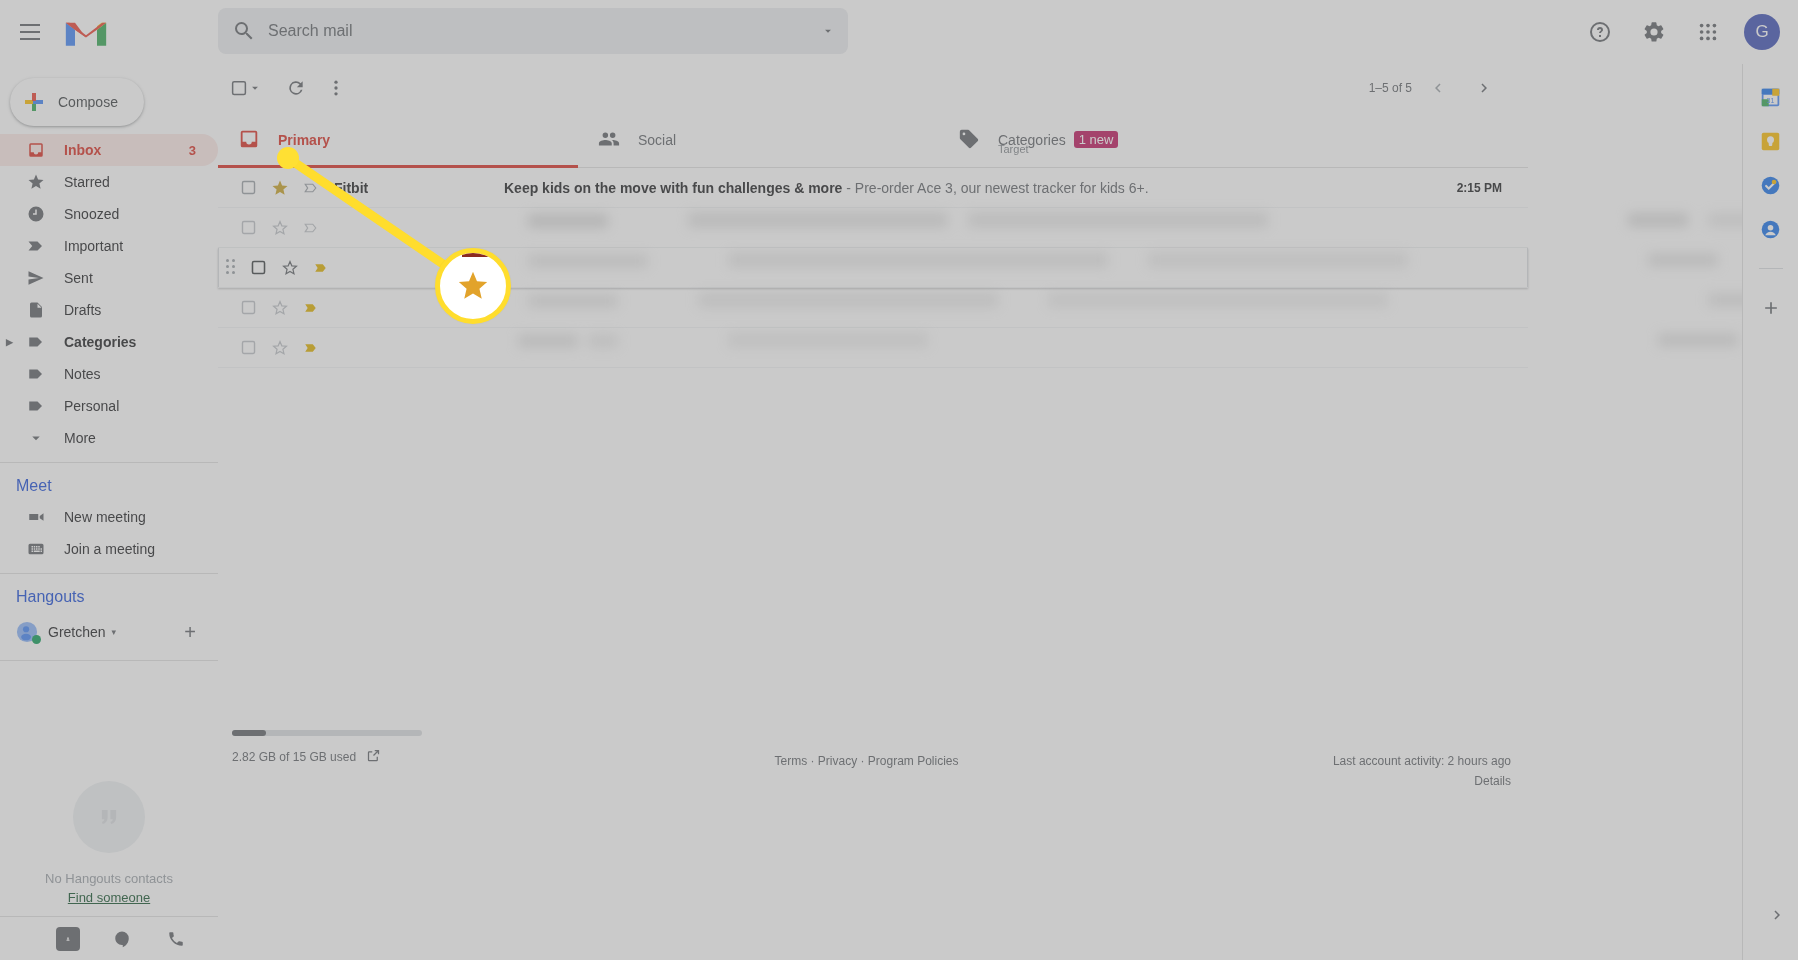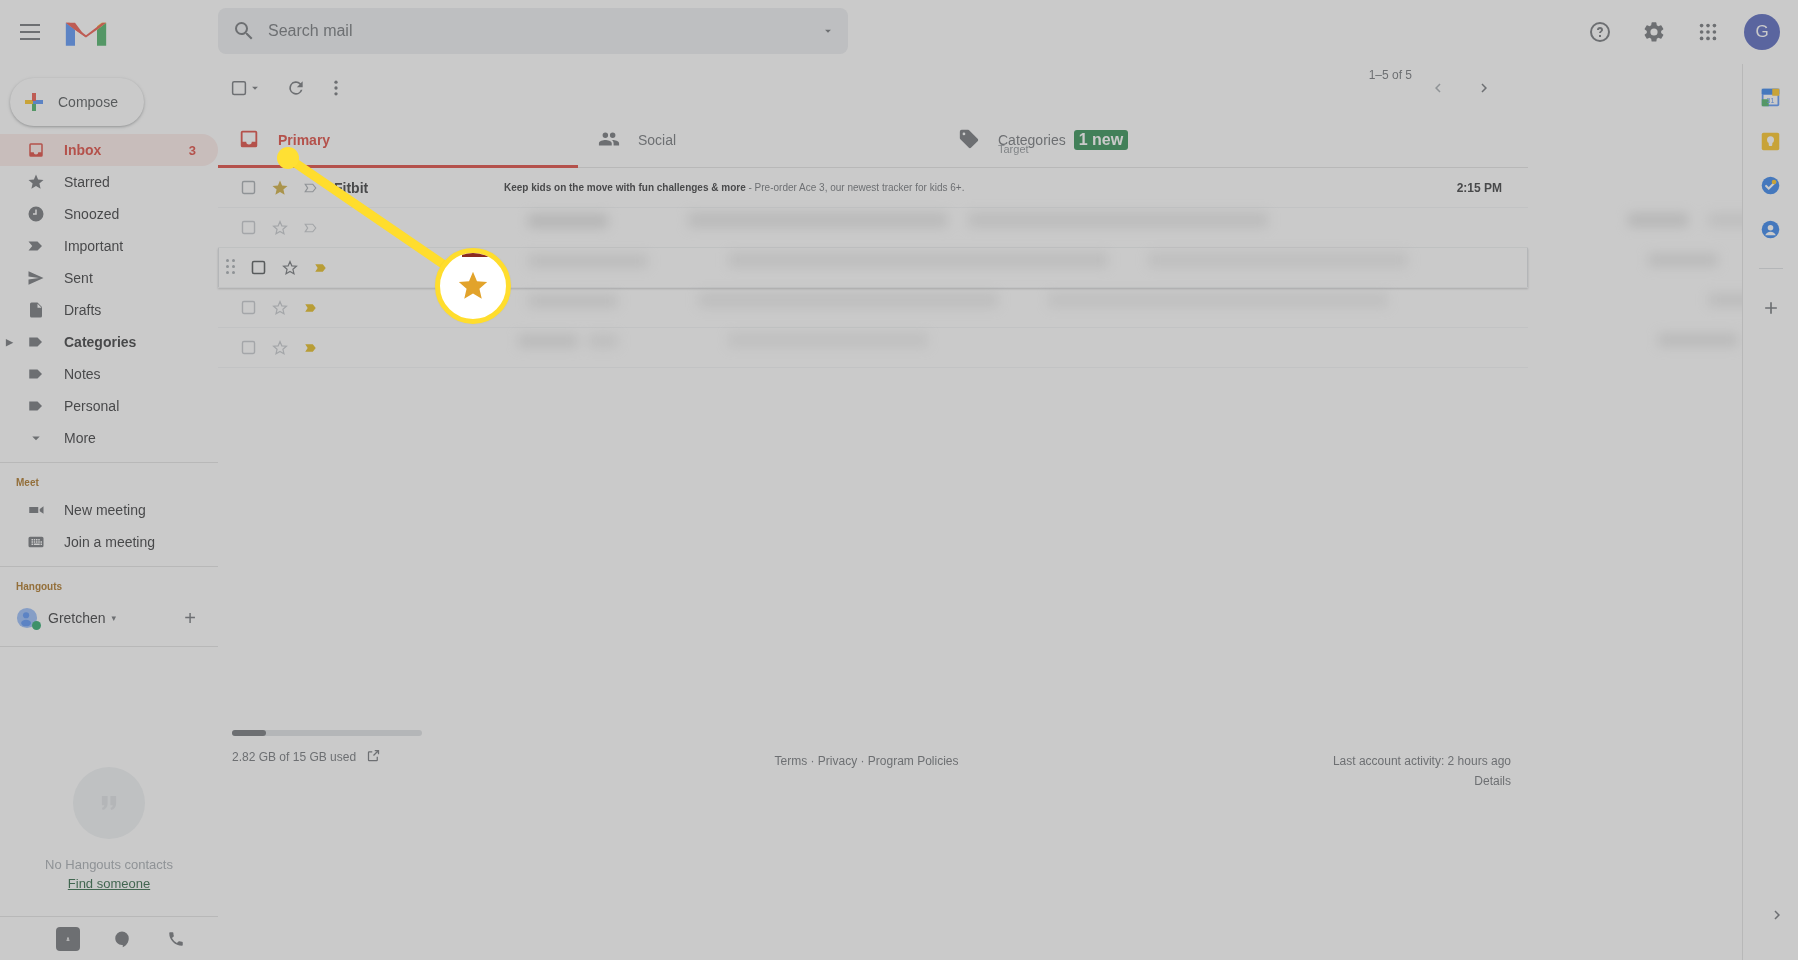--- a/index.html
+++ b/index.html
@@ -84,21 +84,21 @@
     border-radius: 0 16px 16px 0; padding-left: 26px;
     cursor: pointer; font-size: 14px; color: #202124; position: relative;
   }
   .nav-item .ic { width: 20px; height: 20px; flex: none; margin-right: 18px; display:flex; align-items:center; justify-content:center;}
   .nav-item.active { background: #fce8e6; color: #d93025; font-weight: bold; }
   .nav-item .count { margin-left: auto; margin-right: 22px; font-size: 13px; }
   .nav-item.bold { font-weight: bold; }
   .nav-arrow { position: absolute; left: 6px; font-size: 9px; color: #5f6368; }
   .nav-sep { height: 1px; background: #e0e0e0; margin: 8px 0 6px 0; }
   .section-title {
-    font-size: 10px; color: #a16207; font-weight: bold;
+    font-size: 16px; color: #1d4ed8; font-weight: normal;
     padding: 8px 0 6px 16px;
   }
   .hangouts-row {
     display: flex; align-items: center; padding-left: 16px;
     height: 40px; font-size: 14px; color: #202124;
   }
   .hg-avatar { position: relative; width: 22px; height: 22px; margin-right: 10px; }
   .hg-dot {
     position: absolute; right: -3px; bottom: -1px;
     width: 9px; height: 9px; border-radius: 50%; background: #0f9d58;
@@ -123,52 +123,52 @@
 
   
   .main {
     position: absolute; left: 218px; top: 64px;
     width: 1310px; height: 896px; background: #ffffff;
   }
   .toolbar { height: 48px; display: flex; align-items: center; padding-left: 12px; }
   .tb-check { display: flex; align-items: center; cursor: pointer; }
   .tb-btn { width: 40px; height: 40px; border-radius: 50%; display:flex;align-items:center;justify-content:center;cursor:pointer; }
   .pager {
-    margin-left: auto; display: flex; align-items: flex-start; gap: 6px;
+    margin-left: auto; display: flex; align-items: center; gap: 6px;
     font-size: 12px; color: #5f6368; padding-right: 24px;
   }
   .pg-btn { width: 40px; height: 40px; display:flex;align-items:center;justify-content:center;cursor:pointer; border-radius:50%;}
 
   .tabs { height: 56px; display: flex; border-bottom: 1px solid #e0e0e0; }
   .tab {
     flex: 1; display: flex; align-items: center; padding-left: 20px;
     cursor: pointer; position: relative; max-width: 360px;
   }
   .tab .ticon { width: 24px; height: 24px; margin-right: 16px; flex:none; }
   .tab .tlabel { font-size: 14px; color: #5f6368; }
   .tab.active .tlabel { color: #d93025; font-weight: bold; }
   .tab.active::after {
     content: ''; position: absolute; left: 0; bottom: -1px;
     width: 100%; height: 3px; background: #d93025;
   }
   .tab .tsub { font-size: 11px; color: #80868b; position: absolute; left: 60px; top: 31px; }
   .badge {
-    background: #15803d; color: #fff; font-size: 16px; font-weight: bold;
+    background: #be185d; color: #fff; font-size: 13px; font-weight: normal;
     padding: 1px 5px; border-radius: 3px; margin-left: 8px;
   }
 
   .row {
     height: 40px; display: flex; align-items: center;
     border-bottom: 1px solid #f1f3f4; padding-left: 12px; cursor: pointer;
   }
   .row .cb { width: 20px; height: 20px; margin: 0 12px 0 8px; flex:none; display:flex;align-items:center;justify-content:center;}
   .row .st { width: 20px; height: 20px; margin-right: 12px; flex:none; display:flex;align-items:center;justify-content:center;}
   .row .imp { width: 20px; height: 20px; margin-right: 12px; flex:none; display:flex;align-items:center;justify-content:center;}
   .row .sender { width: 170px; font-size: 14px; color: #202124; font-weight: bold; flex:none; }
-  .row .subject { font-size: 10px; color: #202124; flex: 1; white-space: nowrap; overflow: hidden; }
+  .row .subject { font-size: 14px; color: #202124; flex: 1; white-space: nowrap; overflow: hidden; }
   .row .subject b { font-weight: bold; }
   .row .subject span.snip { color: #5f6368; font-weight: normal; }
   .row .time { font-size: 12px; color: #202124; font-weight: bold; padding-right: 26px; flex:none;}
   .row.hovered { box-shadow: inset 1px 0 0 #dadce0, inset -1px 0 0 #dadce0, 0 1px 2px 0 rgba(60,64,67,.3); }
   .drag-dots { width: 12px; height: 18px; margin-left:-4px; margin-right:2px; display:grid;
       grid-template-columns: repeat(2, 4px); grid-template-rows: repeat(3, 4px); gap:2px;}
   .drag-dots i { width:3px;height:3px;border-radius:50%;background:#9aa0a6;display:block;}
 
   
   .blur-row { position: relative; }

